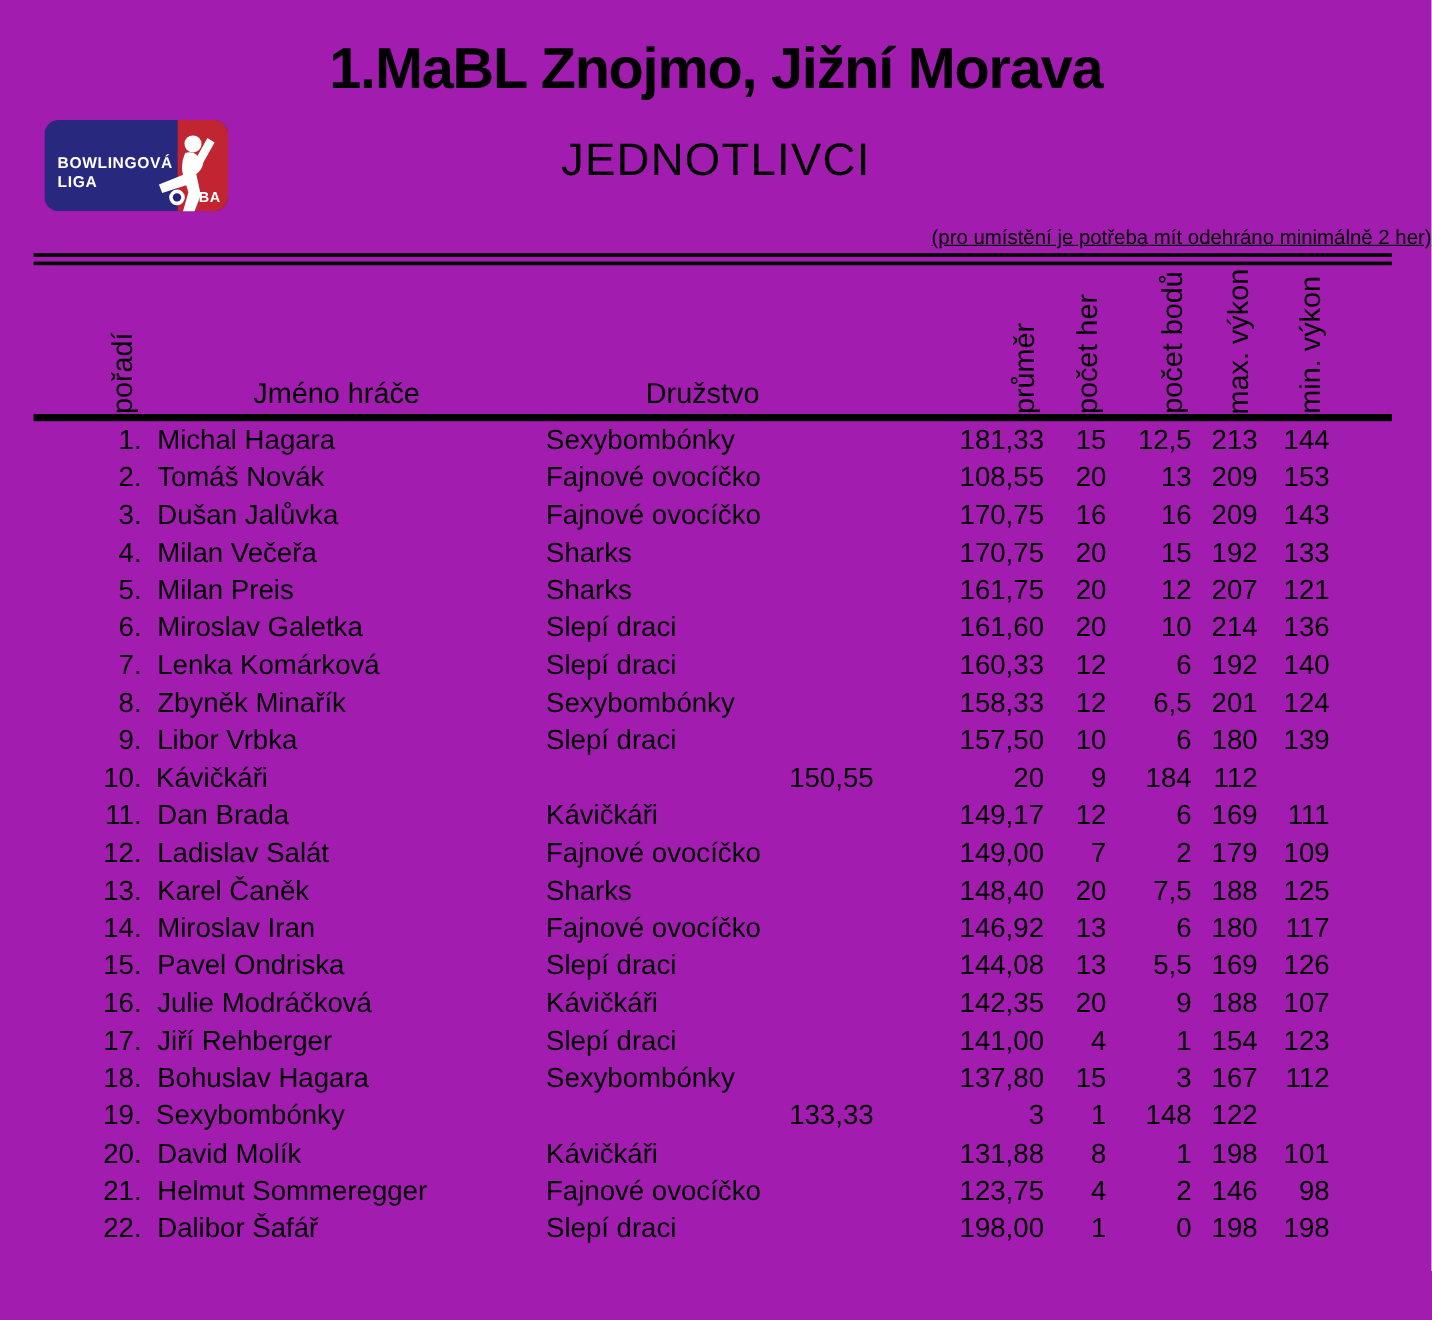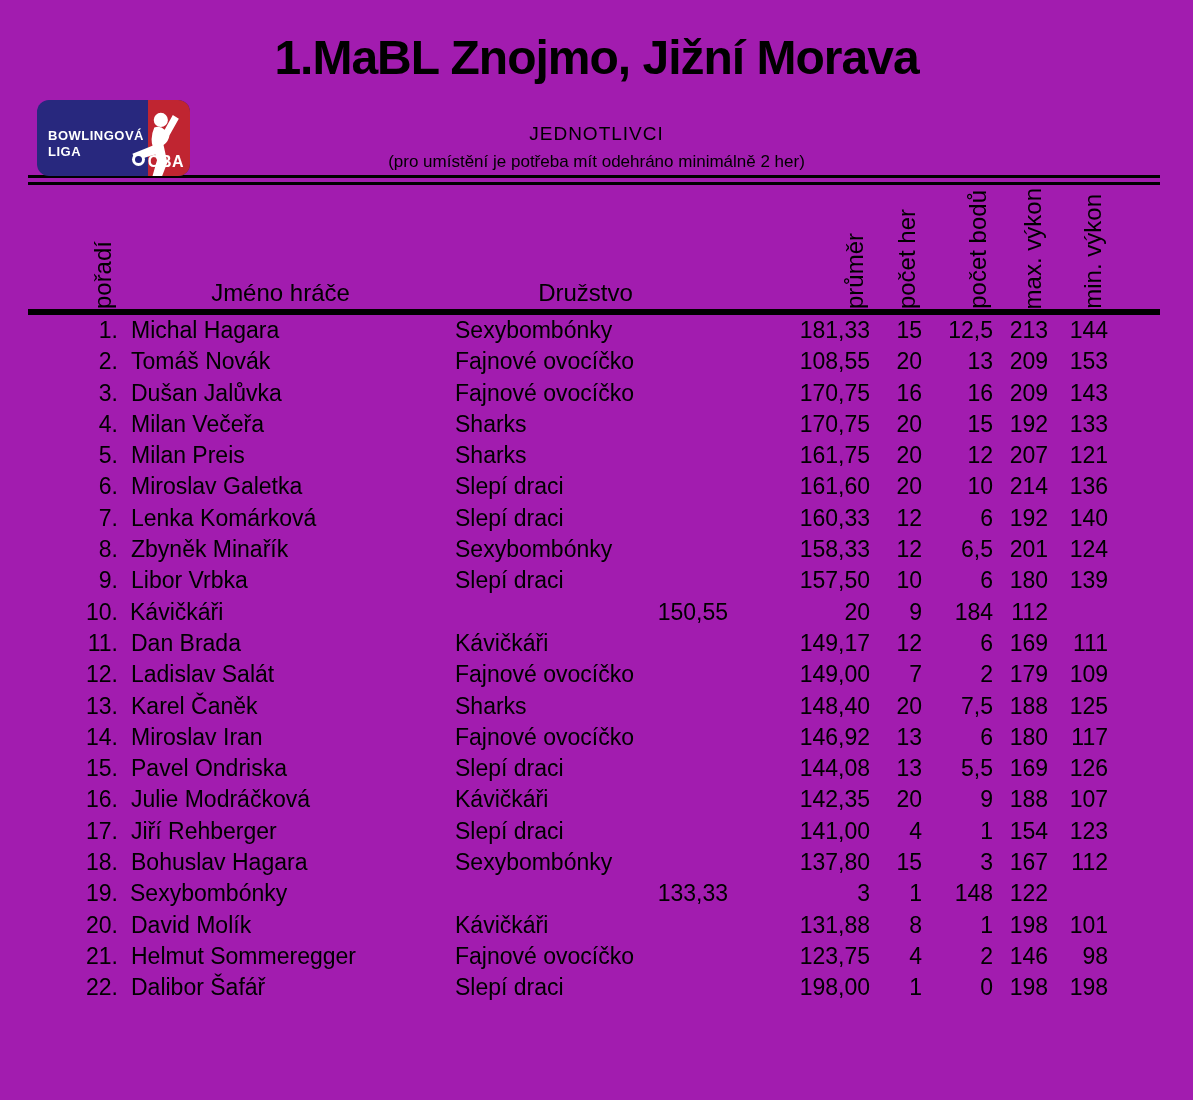--- a/index.html
+++ b/index.html
@@ -1,34 +1,34 @@
 <!DOCTYPE html>
 <html><head>
 <meta charset="utf-8">
 <style>
   html,body{margin:0;padding:0;background:#fff;}
   body{width:1193px;height:1100px;font-family:"Liberation Sans",sans-serif;color:#000;}
   .page{position:relative;width:1193px;height:1100px;overflow:hidden;background:#a21caf;}
 
   .title{margin:0;padding-top:30px;text-align:center;font-size:48px;font-weight:bold;
          letter-spacing:-1px;line-height:56px;}
-  .subtitle{margin-top:30px;text-align:center;font-size:19px;font-weight:normal;
+  .subtitle{margin-top:30px;text-align:center;font-size:38px;font-weight:normal;
             letter-spacing:1px;line-height:36px;}
-  .note{text-align:center;font-size:17px;line-height:20px;}
+  .note{margin-top:36px;text-align:right;font-size:17px;line-height:20px;text-decoration:underline;}
 
   
   .logo{position:absolute;left:37px;top:100px;width:153px;height:76px;border-radius:12px;
         overflow:hidden;}
   .logo-blue{position:absolute;inset:0;}
   .logo-red{position:absolute;top:0;right:0;width:42px;height:100%;}
   .bowler{position:absolute;left:90px;top:4px;width:60px;height:94px;}
   .logo-text{position:absolute;left:11px;bottom:16px;color:#fff;font-weight:bold;
              font-size:13px;line-height:16px;letter-spacing:.5px;}
-  .cba{position:absolute;right:6px;bottom:5px;display:flex;align-items:flex-start;gap:3px;
-       color:#fff;font-weight:bold;font-size:16px;letter-spacing:.5px;margin-top:38px;}
+  .cba{position:absolute;right:6px;bottom:5px;display:flex;align-items:flex-end;gap:3px;
+       color:#fff;font-weight:bold;font-size:12px;letter-spacing:.5px;margin-top:38px;}
   .cba-circle{display:inline-block;width:13px;height:13px;border-radius:50%;background:#fff;
               position:relative;}
   .cba-circle::after{content:"";position:absolute;left:3px;top:3px;width:7px;height:7px;
               border-radius:50%;background:#22227e;}
 
   
   .double-rule{margin:3px 0 0 28px;width:1132px;height:4px;
                border-top:3px solid #000;border-bottom:3px solid #000;}
   .thick-rule{margin-left:28px;width:1132px;height:6px;background:#000;}
 

